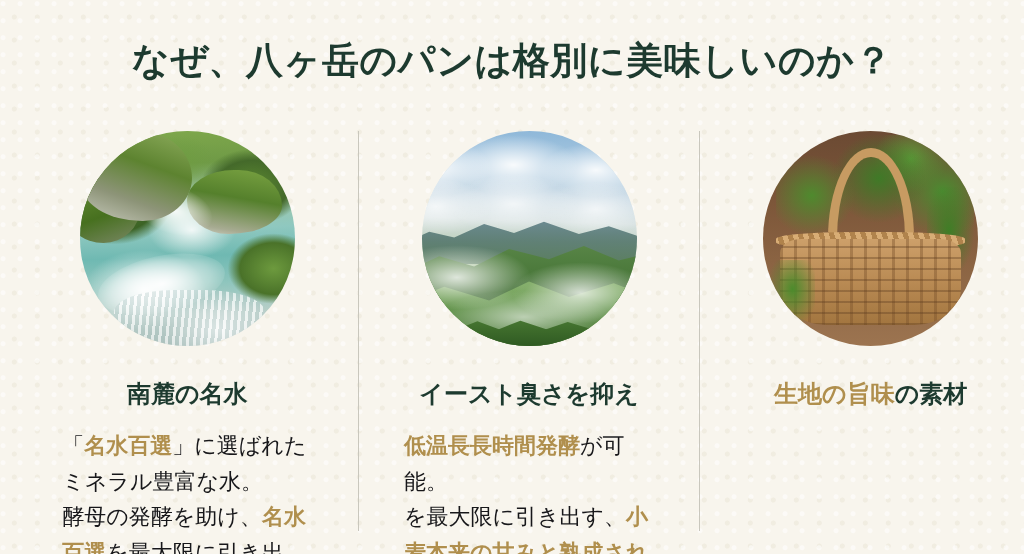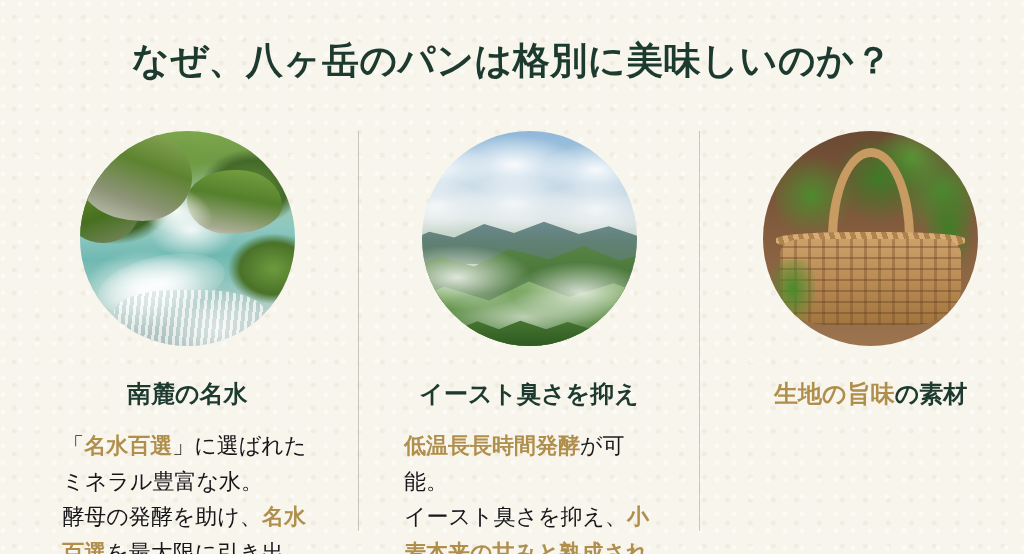--- a/index.html
+++ b/index.html
@@ -330,21 +330,21 @@
         <div class="cloudband cb2"></div>
         <div class="ridge-far"></div>
         <div class="ridge-mid"></div>
         <div class="ridge-near"></div>
         <div class="mist"></div>
         <div class="treeline"></div>
       </div>
       <div class="heading">
         <span class="hd-gold"></span><span>イースト臭さを抑え</span>
       </div>
-      <p class="body-text"><span class="hl">低温長長時間発酵</span><span>が可能。</span><br><span>イースト臭さを抑え、</span><span class="hl">小麦本来の甘みと熟成された香り</span><span>を生む。</span></p>
+      <p class="body-text"><span class="hl">低温長長時間発酵</span><span>が可能。</span><br><span>を最大限に引き出す、</span><span class="hl">小麦本来の甘みと熟成された香り</span><span>を生む。</span></p>
     </div>
 
     <div class="divider"></div>
 
     <div class="col">
       <div class="photo ph-basket">
         <div class="greens-back"></div>
         <div class="side-leaf-r"></div>
         <div class="handle"></div>
         <div class="produce"></div>

